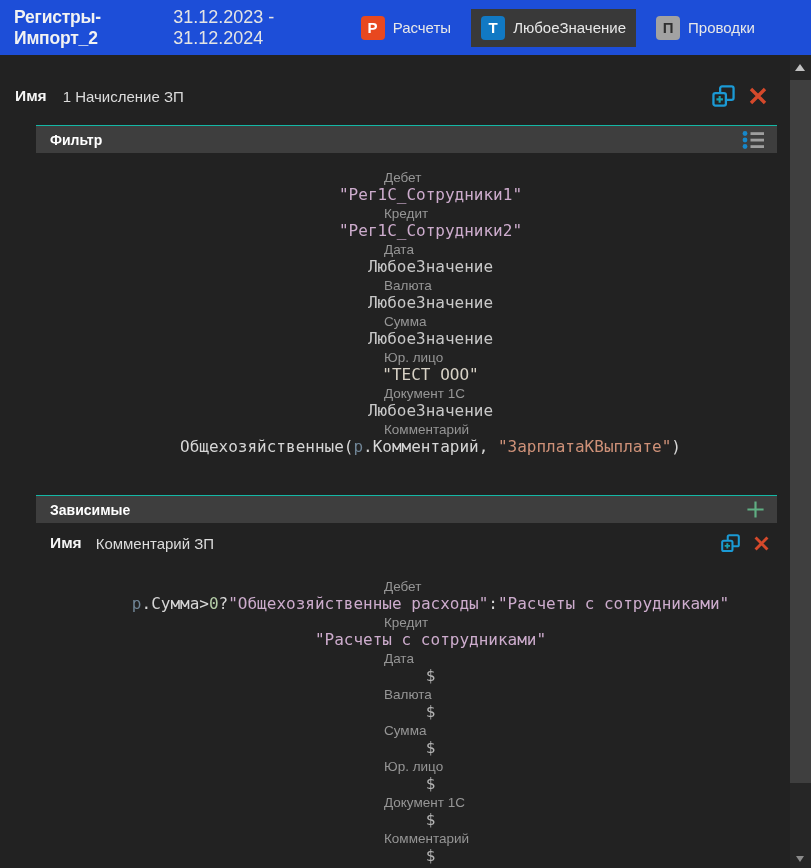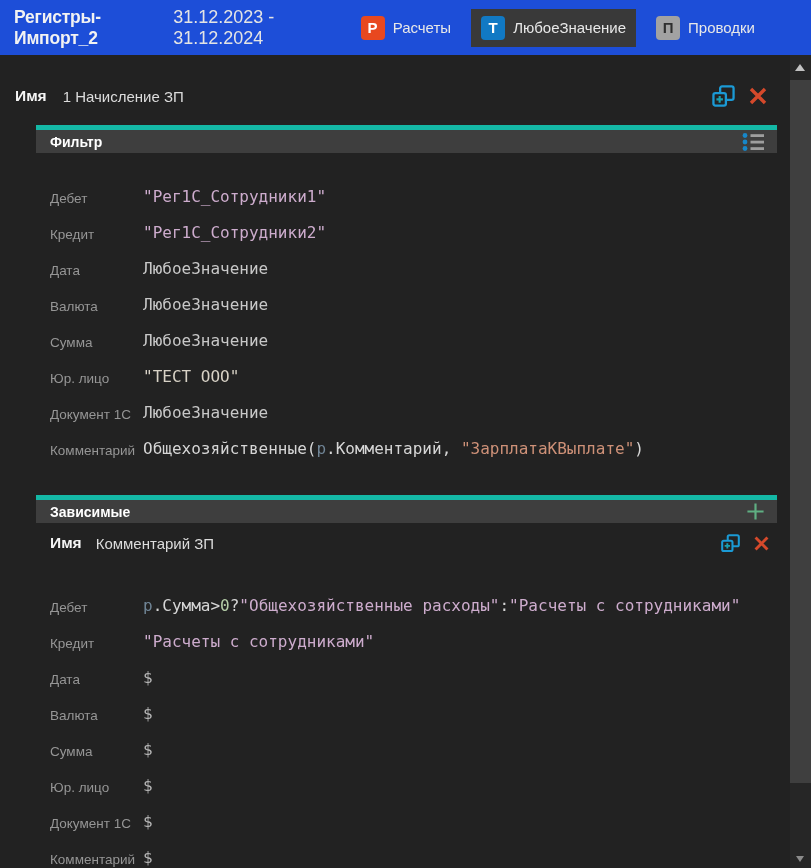--- a/index.html
+++ b/index.html
@@ -31,32 +31,32 @@
   .name-row.lvl2 { margin:7px 41px 0 50px; height:26px; }
   .name-label { color:#f5f5f5; font-weight:bold; font-size:15.5px; }
   .lvl1 .name-value { margin-left:16px; }
   .lvl2 .name-value { margin-left:14px; }
   .name-value { color:#dcdcdc; font-size:15px; }
   .row-icons { margin-left:auto; display:flex; align-items:center; gap:13px; }
   .icon-btn { display:flex; align-items:center; justify-content:center; cursor:default; }
   
   .section-bar {
     margin-left:36px; width:741px; height:28px; background:#3e3e3e;
-    border-top:5px solid #14b8a6;
+    border-top:1px solid #14b8a6;
     display:flex; align-items:center; padding:0 12px 0 14px;
   }
   .section-bar .bar-title { color:#ffffff; font-weight:bold; font-size:14px; }
   .bar-icon { margin-left:auto; display:flex; align-items:center; cursor:default; }
   .filter-bar { margin-top:16px; }
   .dep-bar { margin-top:37px; }
   
   .fields { margin-left:50px; }
   .fields.first { margin-top:17px; }
   .fields.second { margin-top:23px; }
-  .field-row { display:flex; align-items:flex-end; height:36px; }
+  .field-row { display:flex; align-items:center; height:36px;flex-direction:column; }
   .field-label { flex:none; width:93px; color:#969696; font-size:13.5px; }
   .field-value {
     font-family:"DejaVu Sans Mono", monospace; font-size:16px;
     color:#d6d6d6; white-space:pre;
   }
   .seg-def   { color:#d6d6d6; }
   .seg-str   { color:#cdaccd; }
   .seg-ostr  { color:#ce9178; }
   .seg-plain { color:#c8c8c8; }
   .seg-var   { color:#708596; }

